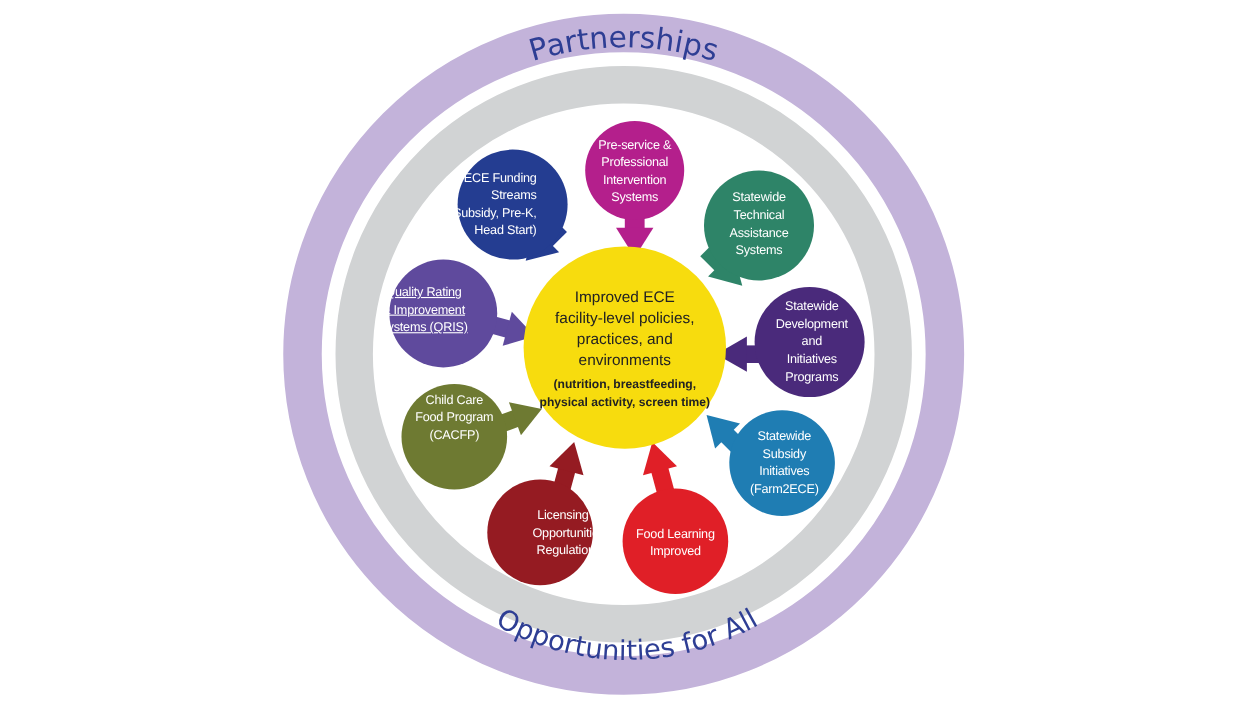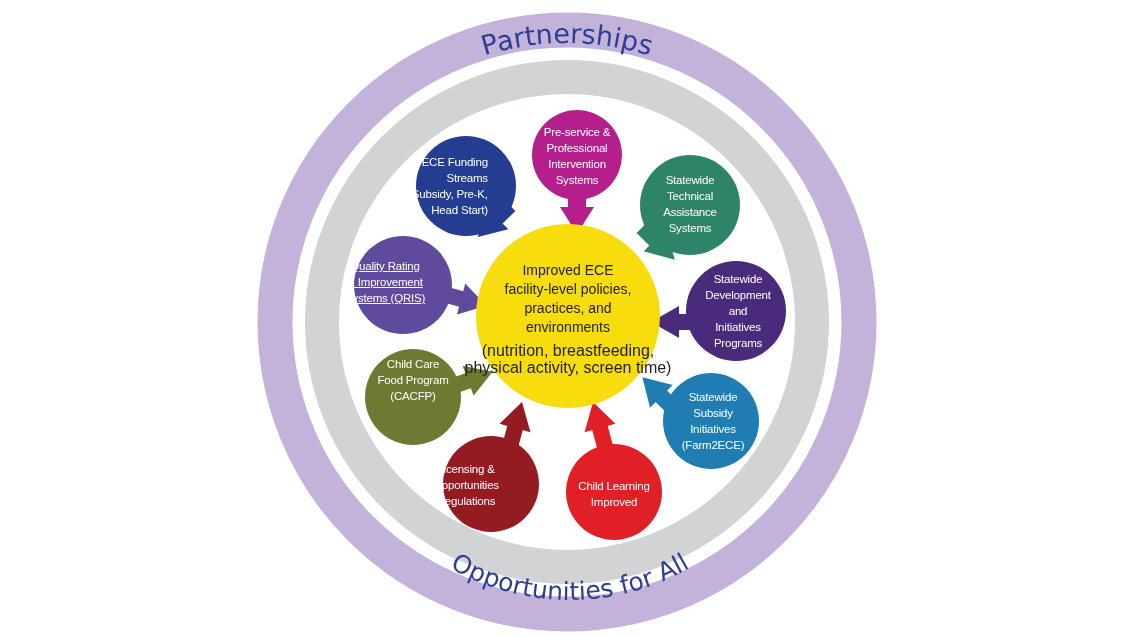--- a/index.html
+++ b/index.html
@@ -10,21 +10,21 @@
     position:absolute; color:#ffffff; text-align:center;
     font-family:"Liberation Sans", sans-serif; font-size:11.5px; line-height:16px;
     transform:translate(-50%,-50%); white-space:nowrap; letter-spacing:-0.2px;
   }
   .node-text span { display:block; }
   .center-text {
     position:absolute; color:#222; text-align:center;
     font-family:"Liberation Sans", sans-serif; transform:translate(-50%,-50%); white-space:nowrap;
   }
   .center-text .main span { display:block; font-size:14px; line-height:19px; }
-  .center-text .sub span { display:block; font-size:16px; line-height:17px; }
+  .center-text .sub span { display:block; font-size:11px; line-height:17px;font-weight:bold; }
   .center-text .sub { margin-top:5px; }
 </style>
 </head>
 <body>
 
 <svg class="diagram" width="1132" height="637" viewBox="0 0 1132 637">
   <defs>
     <path id="topArc" d="M 290 320 A 277 277 0 0 1 844 320"></path>
     <path id="bottomArc" d="M 330 360 A 240 240 0 0 0 810 360"></path>
   </defs>
@@ -148,21 +148,21 @@
   <span>Child Care</span>
     <span>Food Program</span>
     <span>(CACFP)</span>
 </div>
 <div class="node-text" style="left:713px; top:421px;">
   <span>Statewide</span>
     <span>Subsidy</span>
     <span>Initiatives</span>
     <span>(Farm2ECE)</span>
 </div>
-<div class="node-text" style="left:466px; top:485px;">
+<div class="node-text" style="left:517px; top:485px;">
   <span>Licensing &amp;</span>
     <span>Opportunities</span>
     <span>Regulations</span>
 </div>
 <div class="node-text" style="left:614px; top:494px;">
-  <span>Child Learning</span>
+  <span>Food Learning</span>
     <span>Improved</span>
 </div>
 
 </body></html>

